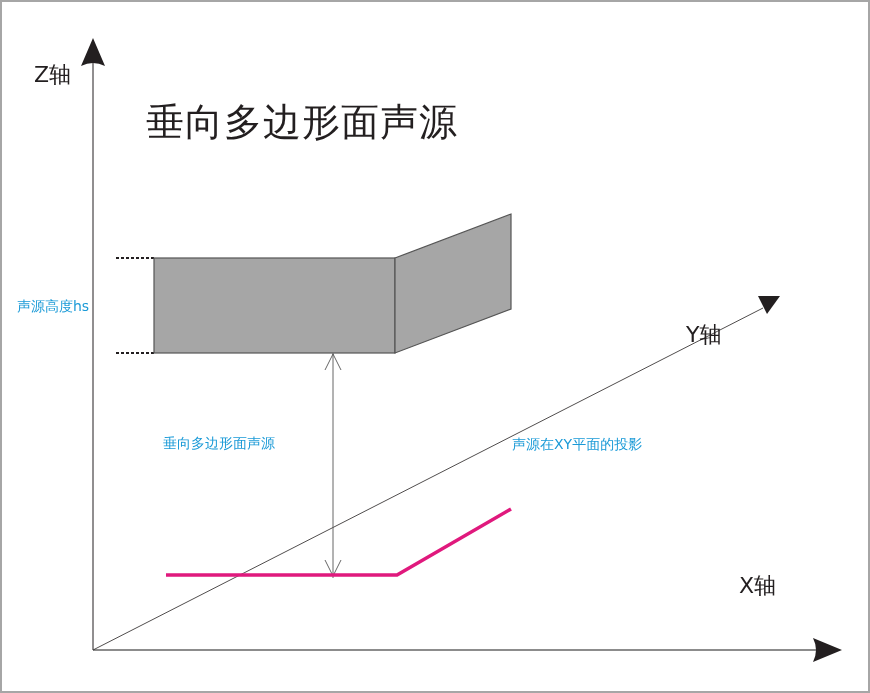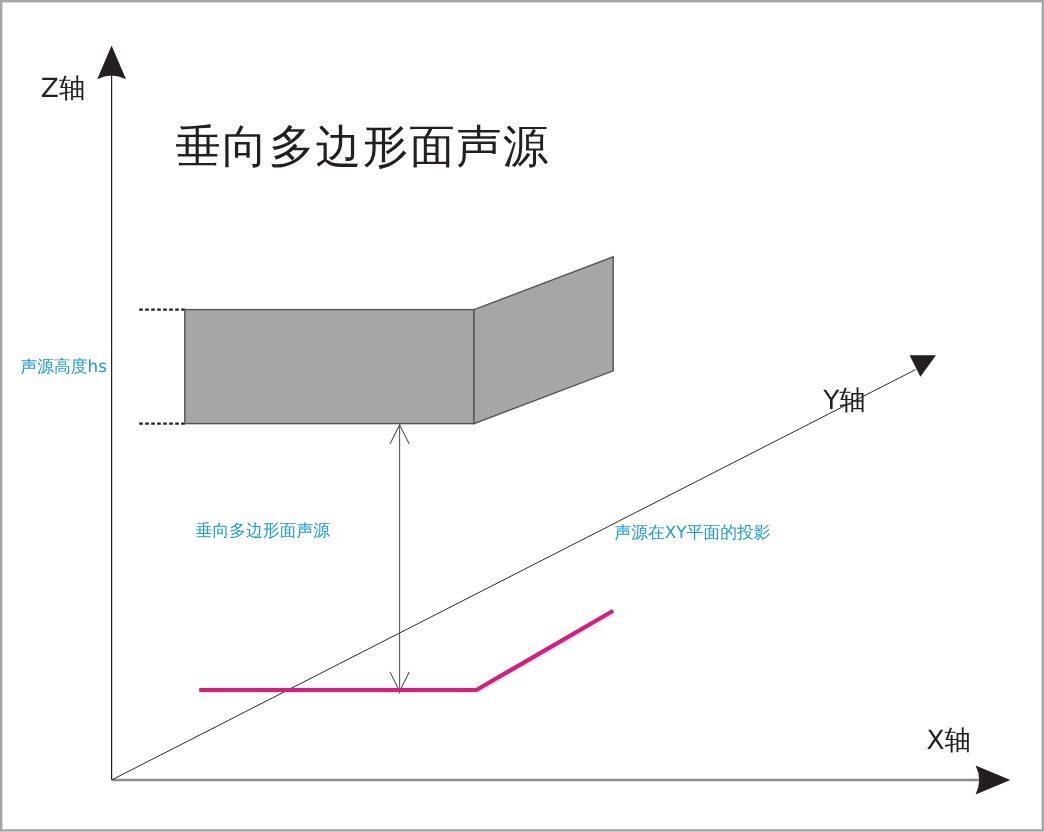--- a/index.html
+++ b/index.html
@@ -47,19 +47,19 @@
     <line x1="333" y1="353" x2="333" y2="578" stroke="#555555" stroke-width="0.9"></line>
     <path d="M325,370 L333,354 L341,370" fill="none" stroke="#555555" stroke-width="0.9"></path>
     <path d="M325,560 L333,576 L341,560" fill="none" stroke="#555555" stroke-width="0.9"></path>
   </g>
 
   <polyline points="166,575 397,575 511,509" fill="none" stroke="#e0197d" stroke-width="3.5" stroke-linejoin="miter"></polyline>
 </svg>
 
 <div class="label axis-label" style="left:34px; top:64px;">Z轴</div>
 <div class="label axis-label" style="left:686px; top:296px;margin-top:28px;">Y轴</div>
-<div class="label axis-label" style="left:772px; top:575px;margin-top:32px;">X轴</div>
+<div class="label axis-label" style="left:739px; top:575px;">X轴</div>
 
 <div class="label title" style="left:146px; top:103px;">垂向多边形面声源</div>
 
 <div class="label blue" style="left:17px; top:299px;">声源高度hs</div>
 <div class="label blue" style="left:163px; top:436px;">垂向多边形面声源</div>
 <div class="label blue" style="left:512px; top:437px;">声源在XY平面的投影</div>
 
 </body></html>

